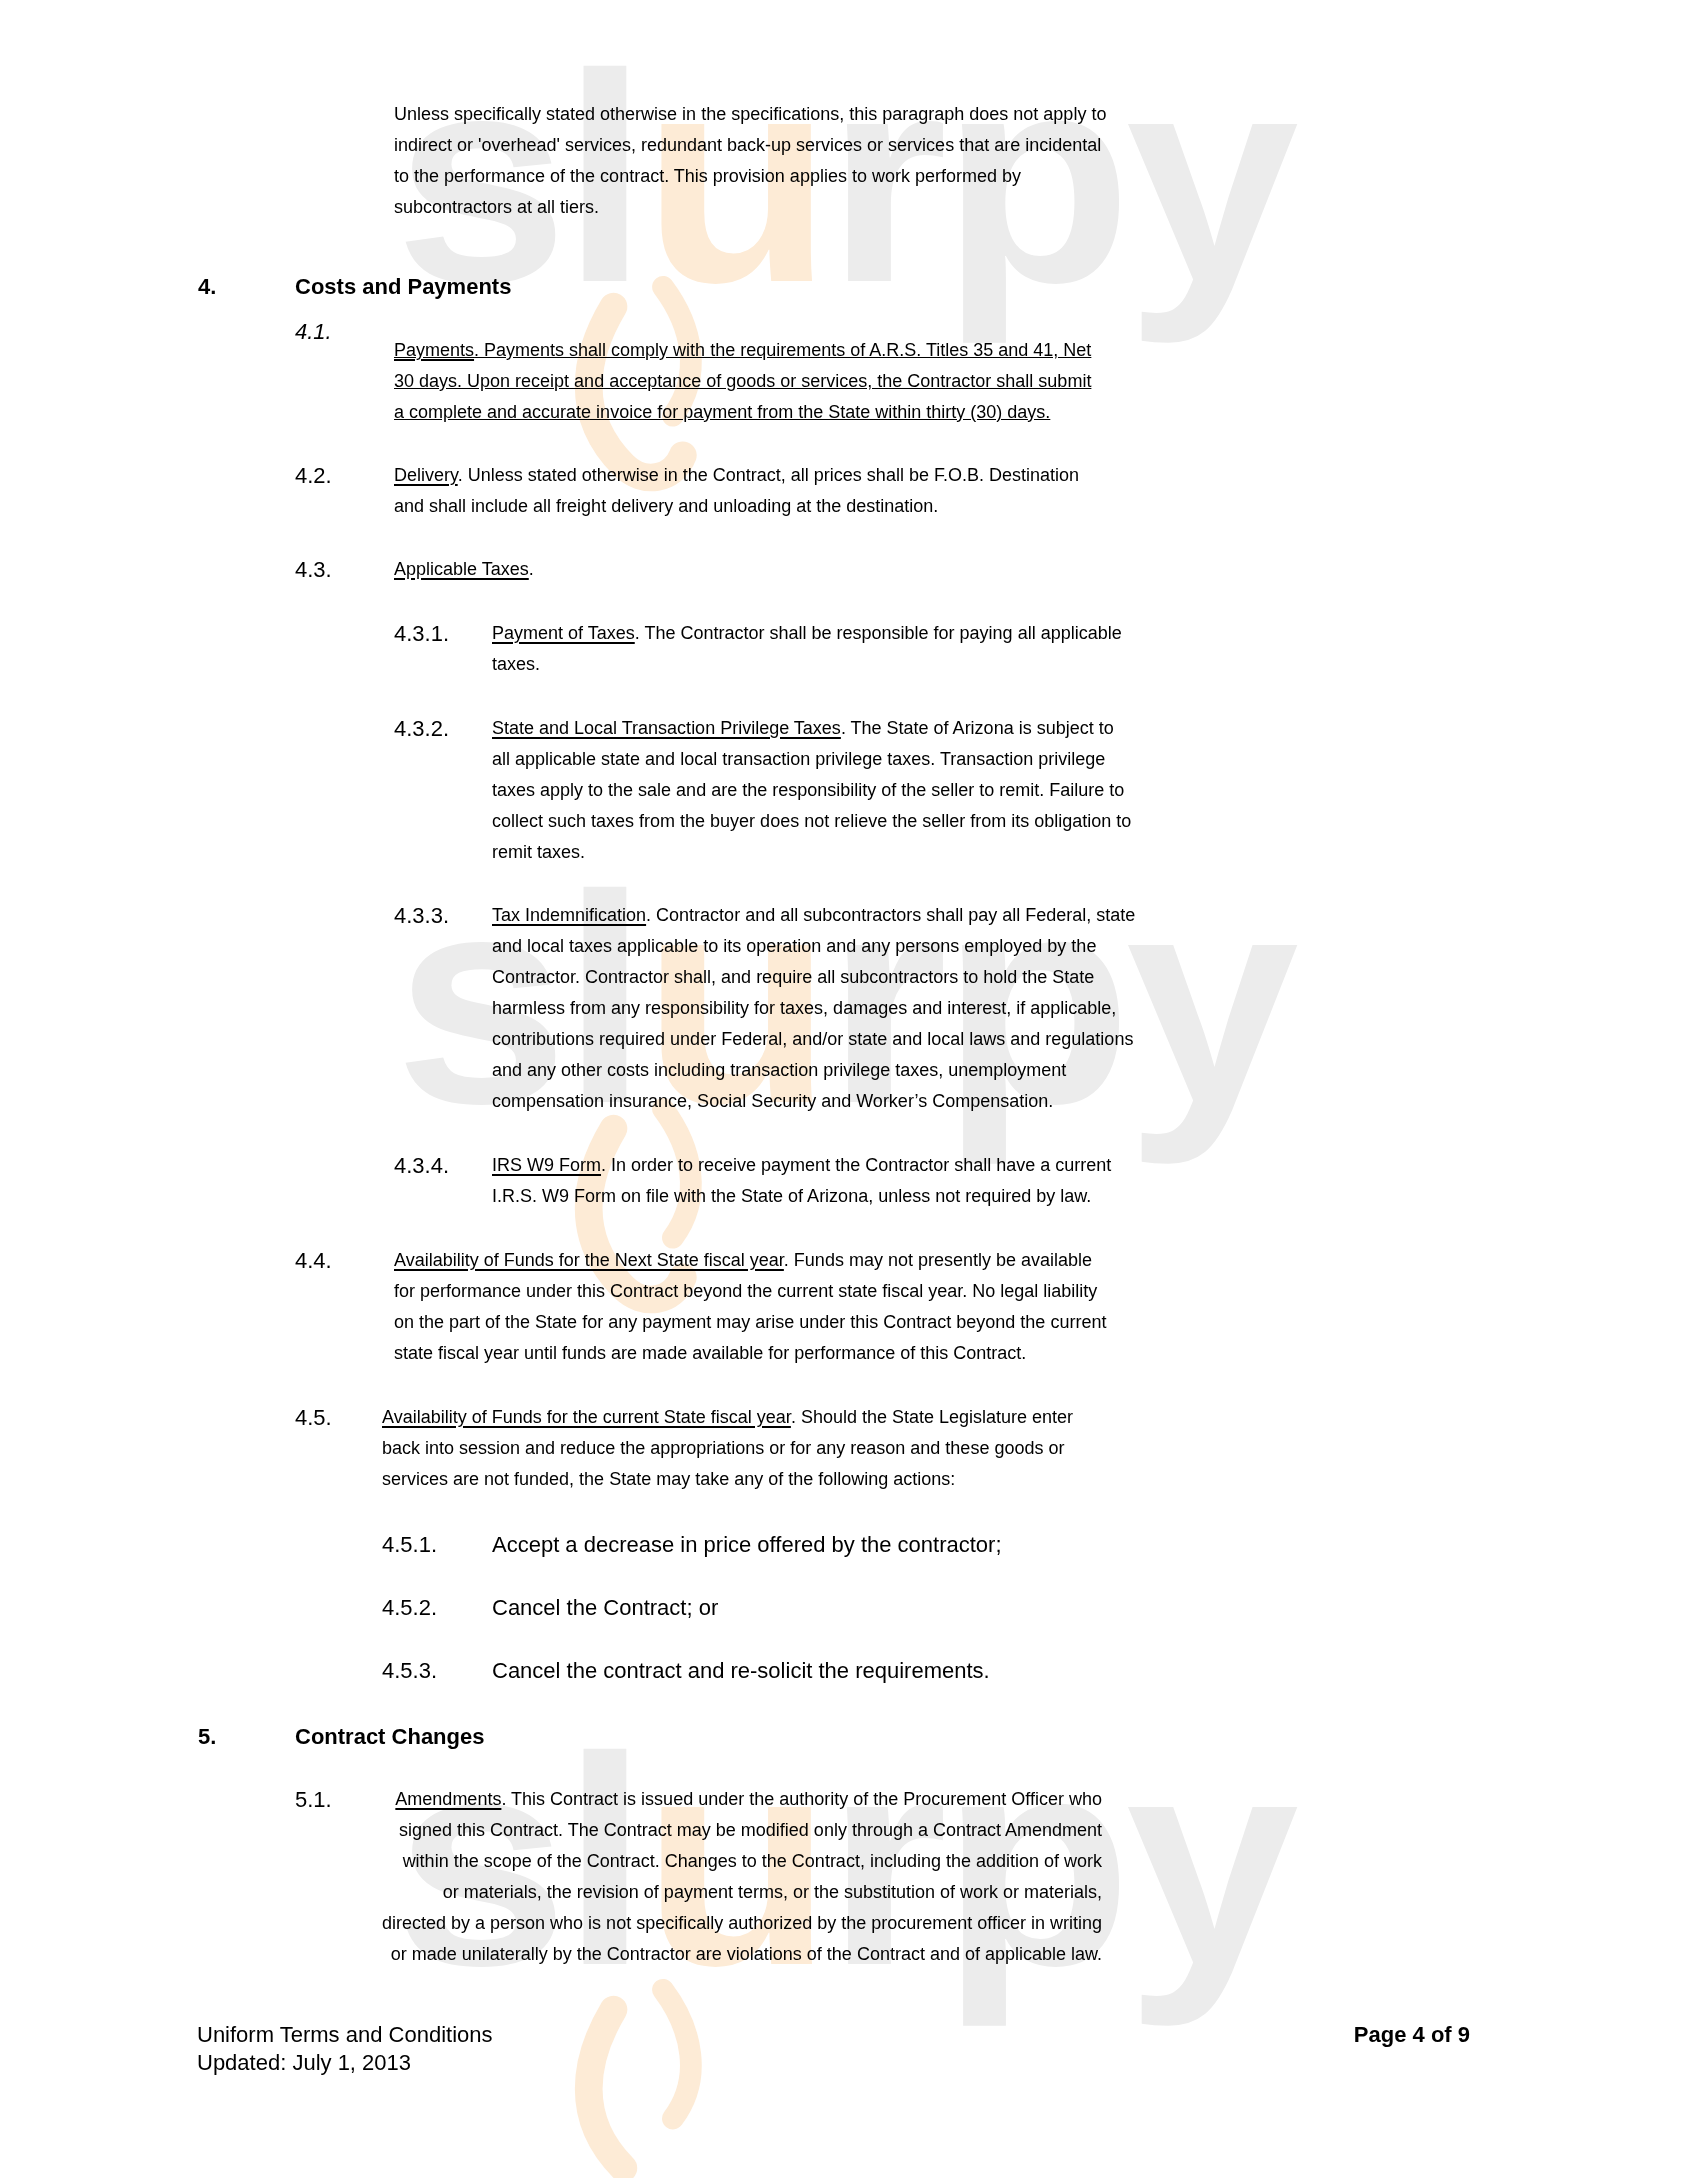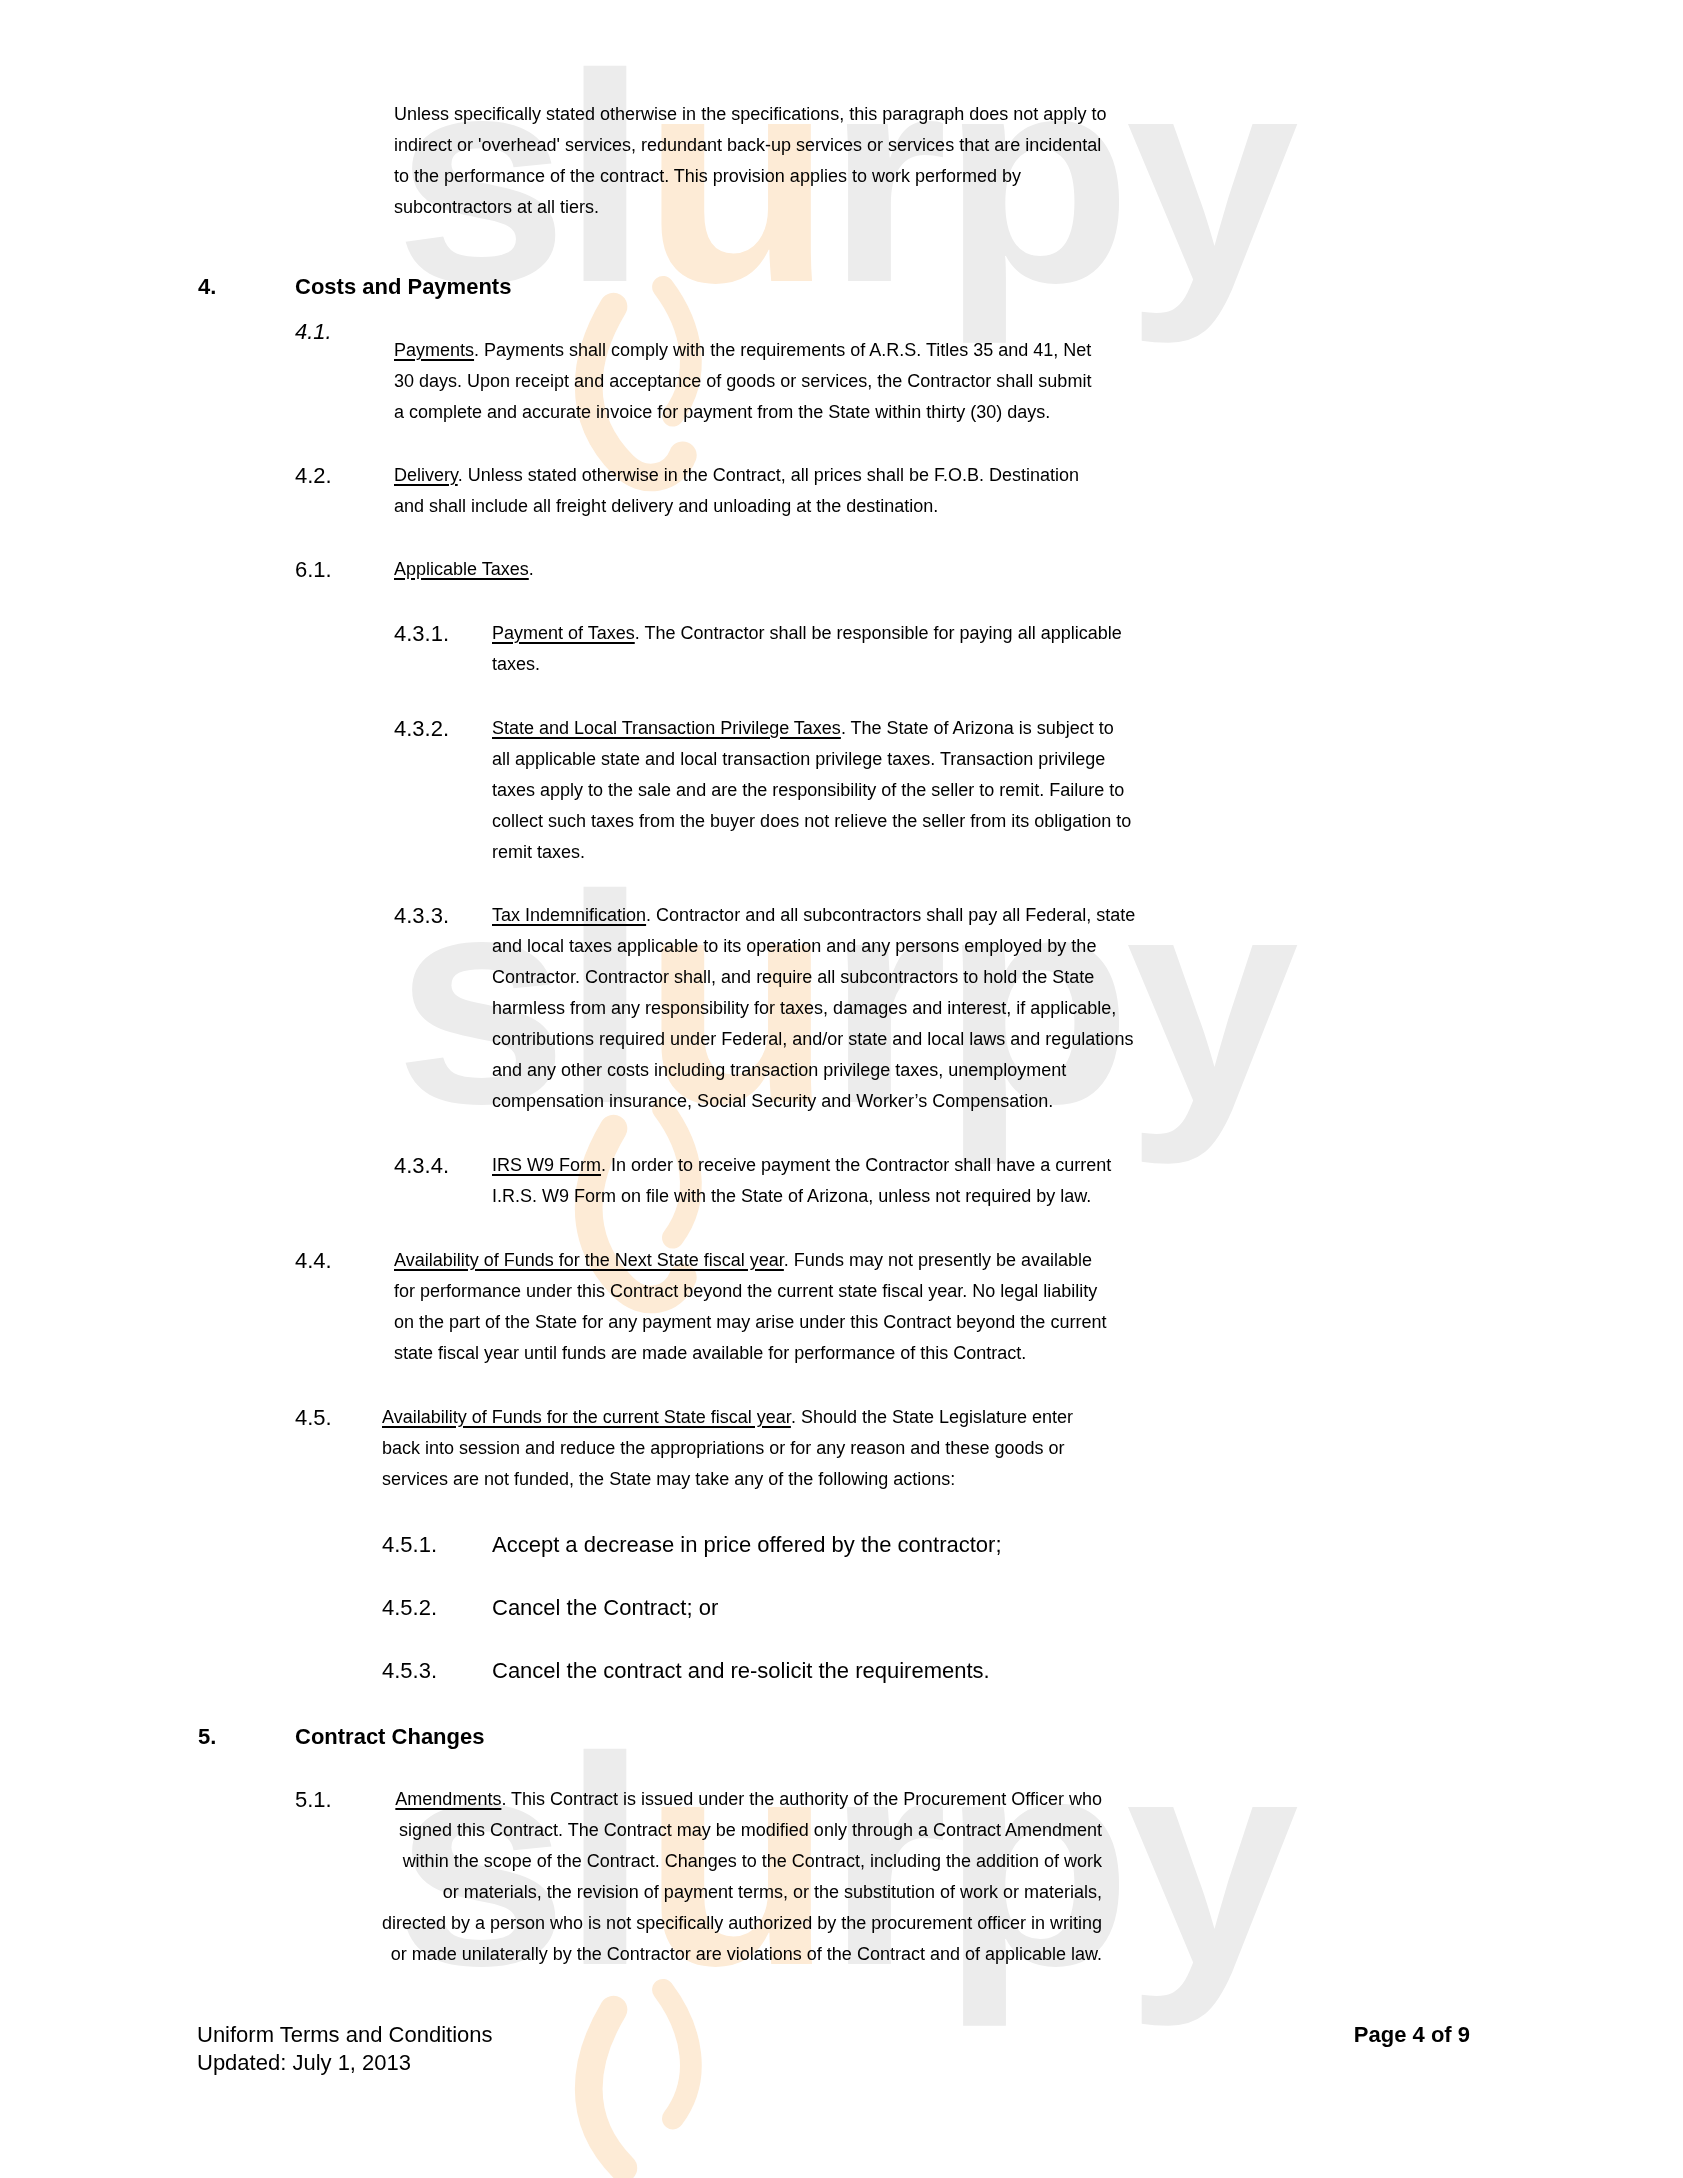--- a/index.html
+++ b/index.html
@@ -56,33 +56,33 @@
     <span class="ln">Unless specifically stated otherwise in the specifications, this paragraph does not apply to</span>
     <span class="ln">indirect or 'overhead' services, redundant back-up services or services that are incidental</span>
     <span class="ln">to the performance of the contract.  This provision applies to work performed by</span>
     <span class="ln">subcontractors at all tiers.</span>
   </div>
 
   <div class="num h" style="left:198px; top:271px;">4.</div>
   <div class="num h" style="left:295px; top:271px;">Costs and Payments</div>
 
   <div class="num" style="left:295px; top:316px;font-style:italic;">4.1.</div>
-  <div class="block" style="left:394px; top:335px;">
+  <div class="block" style="left:394px; top:335px;text-decoration:underline;">
     <span class="ln"><span class="u">Payments</span><span>.  Payments shall comply with the requirements of A.R.S. Titles 35 and 41, Net</span></span>
     <span class="ln">30 days.  Upon receipt and acceptance of goods or services, the Contractor shall submit</span>
     <span class="ln">a complete and accurate invoice for payment from the State within thirty (30) days.</span>
   </div>
 
   <div class="num" style="left:295px; top:460px;">4.2.</div>
   <div class="block" style="left:394px; top:460px;">
     <span class="ln"><span class="u">Delivery</span><span>.  Unless stated otherwise in the Contract, all prices shall be F.O.B. Destination</span></span>
     <span class="ln">and shall include all freight delivery and unloading at the destination.</span>
   </div>
 
-  <div class="num" style="left:295px; top:554px;">6.1.</div>
+  <div class="num" style="left:295px; top:554px;">4.3.</div>
   <div class="block" style="left:394px; top:554px;">
     <span class="ln"><span class="u">Applicable Taxes</span><span>.</span></span>
   </div>
 
   <div class="num" style="left:394px; top:618px;">4.3.1.</div>
   <div class="block" style="left:492px; top:618px;">
     <span class="ln"><span class="u">Payment of Taxes</span><span>.  The Contractor shall be responsible for paying all applicable</span></span>
     <span class="ln">taxes.</span>
   </div>
 

